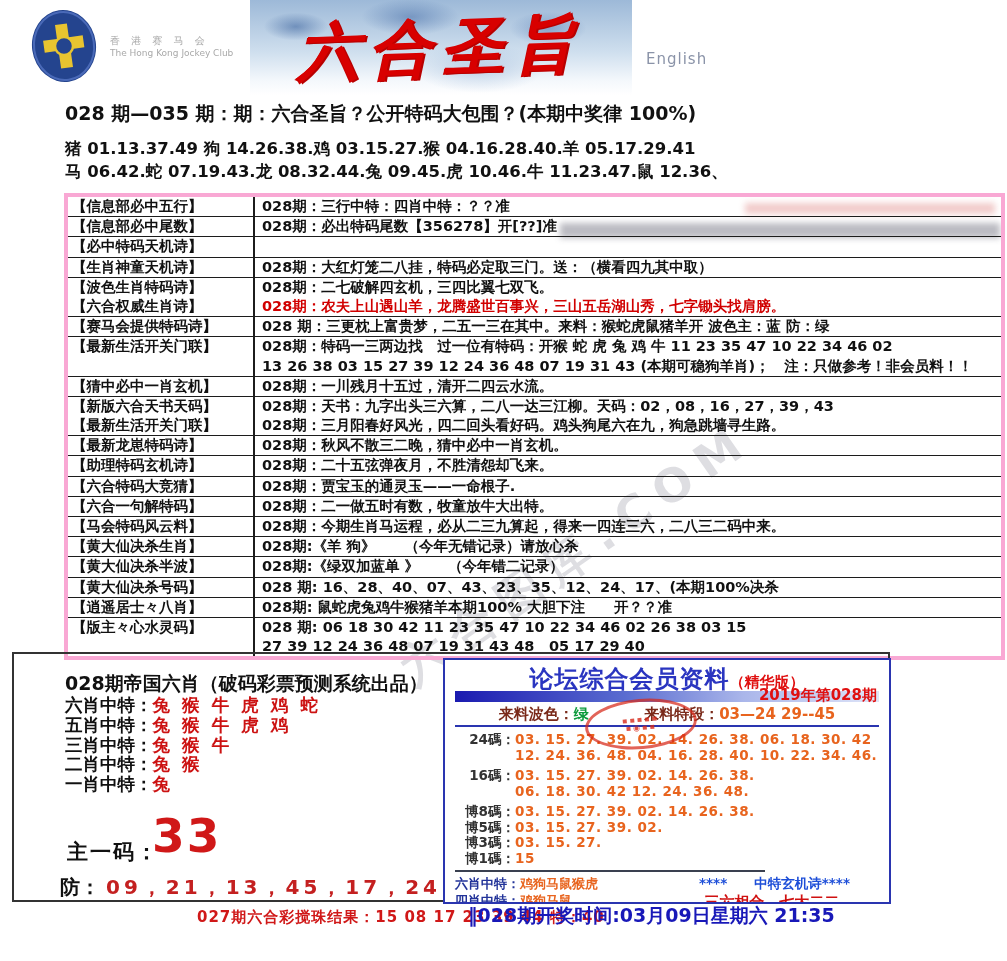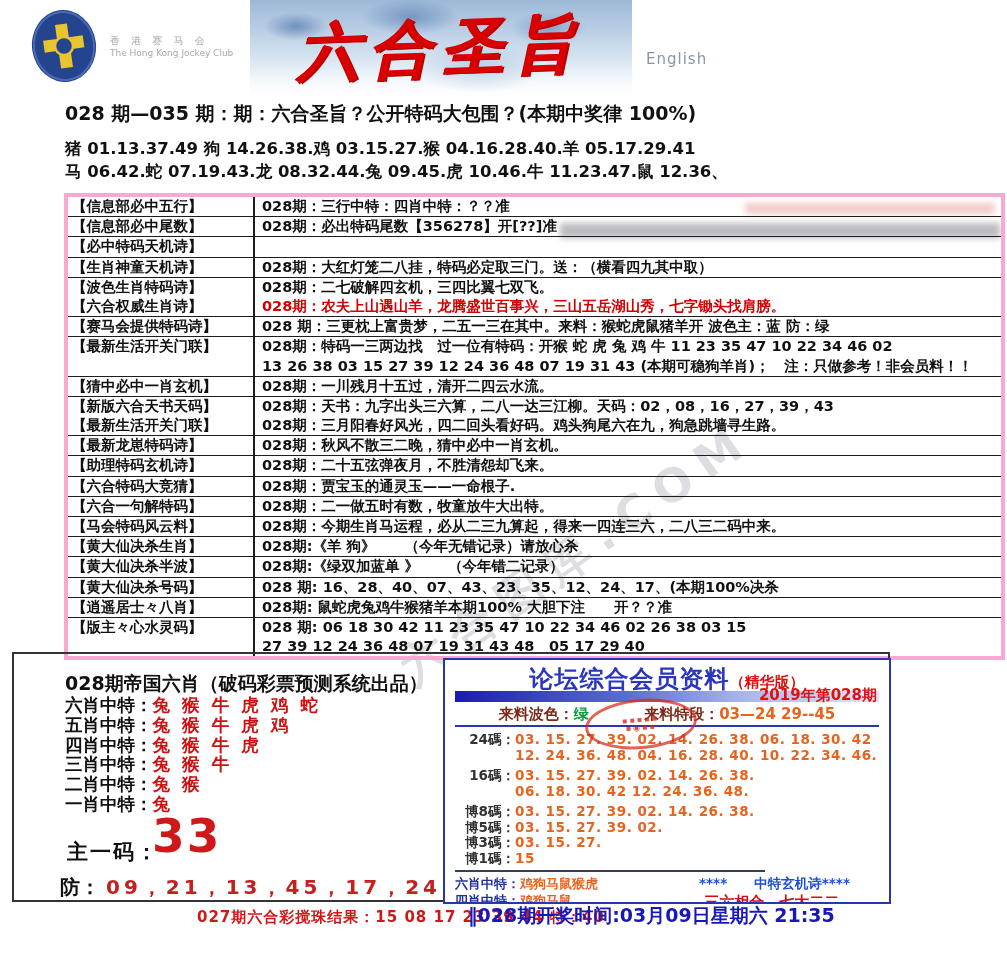--- a/index.html
+++ b/index.html
@@ -303,21 +303,20 @@
   </div>
 </div>
 
 <div class="abs outer-box"></div>
 
 <div class="abs bl-title">028期帝国六肖（破码彩票预测系统出品）</div>
 
 <div class="abs bl-rows">
   <div class="bl-row"><span class="lbl">六肖中特：</span><span class="val">兔 猴 牛 虎 鸡 蛇</span></div>
   <div class="bl-row"><span class="lbl">五肖中特：</span><span class="val">兔 猴 牛 虎 鸡</span></div>
-  <div class="bl-row"><span class="lbl">四肖中特：</span><span class="val">兔 猴 牛 虎</span></div>
   <div class="bl-row"><span class="lbl">三肖中特：</span><span class="val">兔 猴 牛</span></div>
   <div class="bl-row"><span class="lbl">二肖中特：</span><span class="val">兔 猴</span></div>
   <div class="bl-row"><span class="lbl">一肖中特：</span><span class="val">兔</span></div>
 </div>
 
 <span class="abs main-code-label">主一码：</span>
 <span class="abs main-code-value">33</span>
 
 <div class="abs defend">
   <span class="lbl">防：</span><span class="nums">09，21，13，45，17，24，26，28，32</span>

